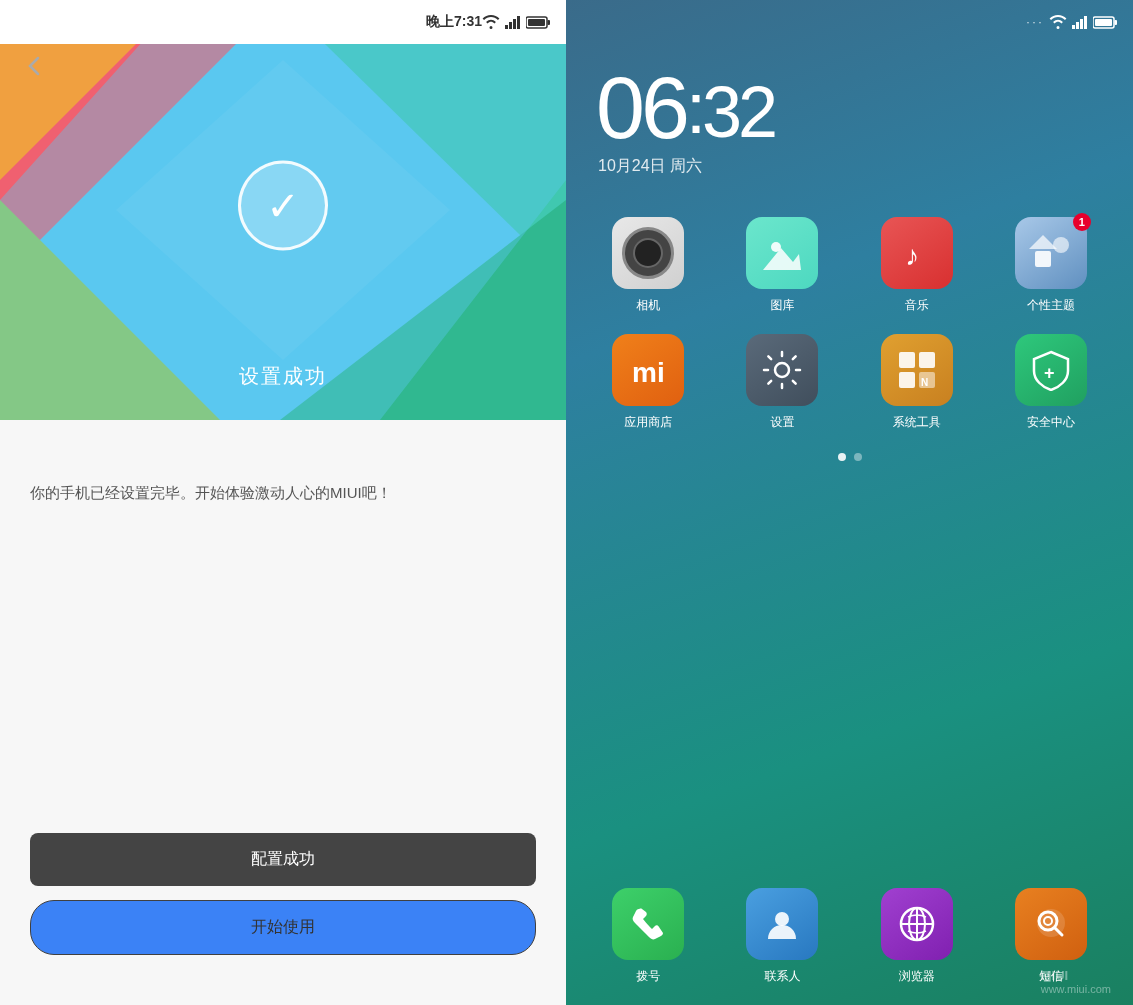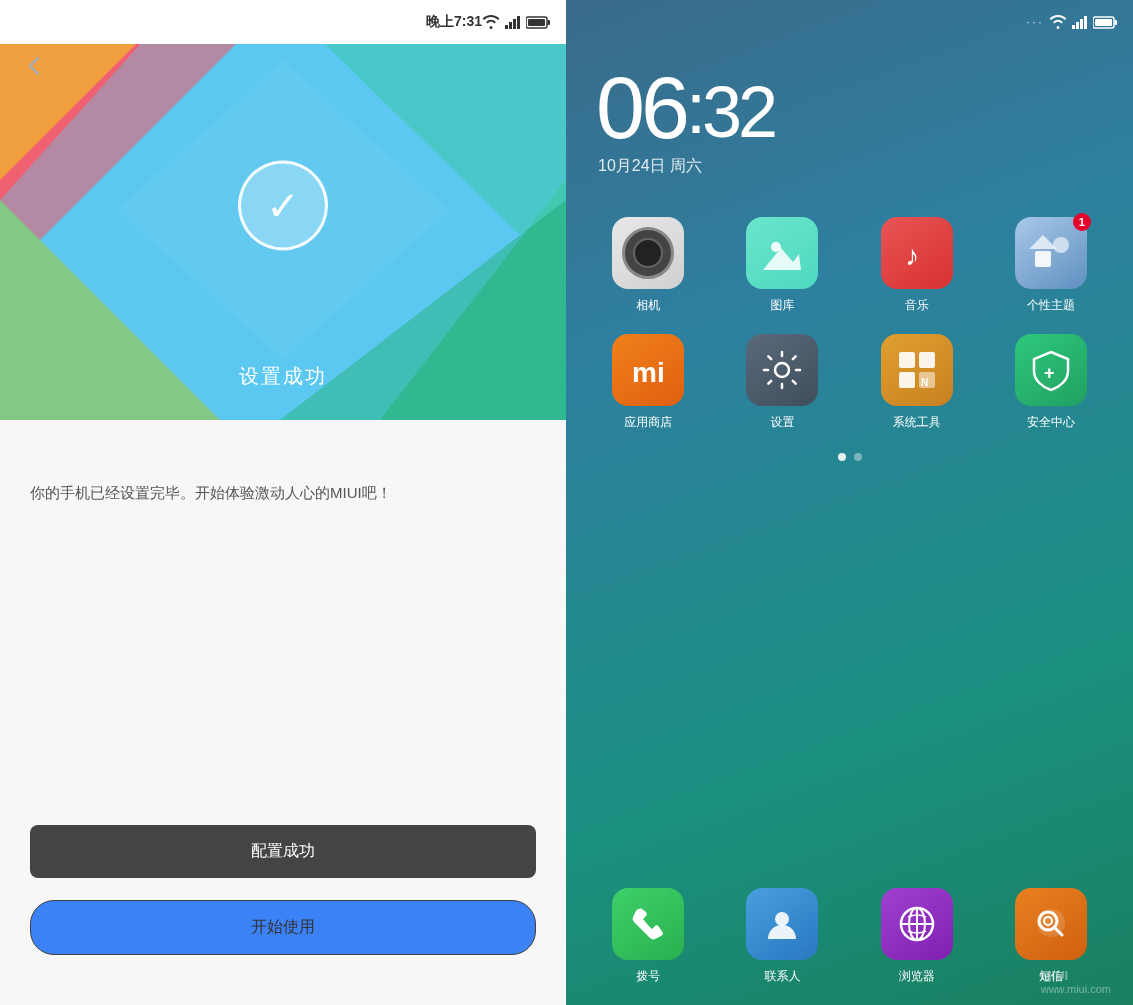--- a/index.html
+++ b/index.html
@@ -118,21 +118,21 @@
     .description-text {
       font-size: 15px;
       color: #555;
       line-height: 1.7;
       margin-bottom: auto;
     }
 
     .btn-area {
       display: flex;
       flex-direction: column;
-      gap: 22px;
+      gap: 14px;
       padding-bottom: 20px;
     }
 
     .btn-primary {
       background: #444;
       color: #fff;
       border: none;
       border-radius: 8px;
       padding: 16px;
       font-size: 16px;

